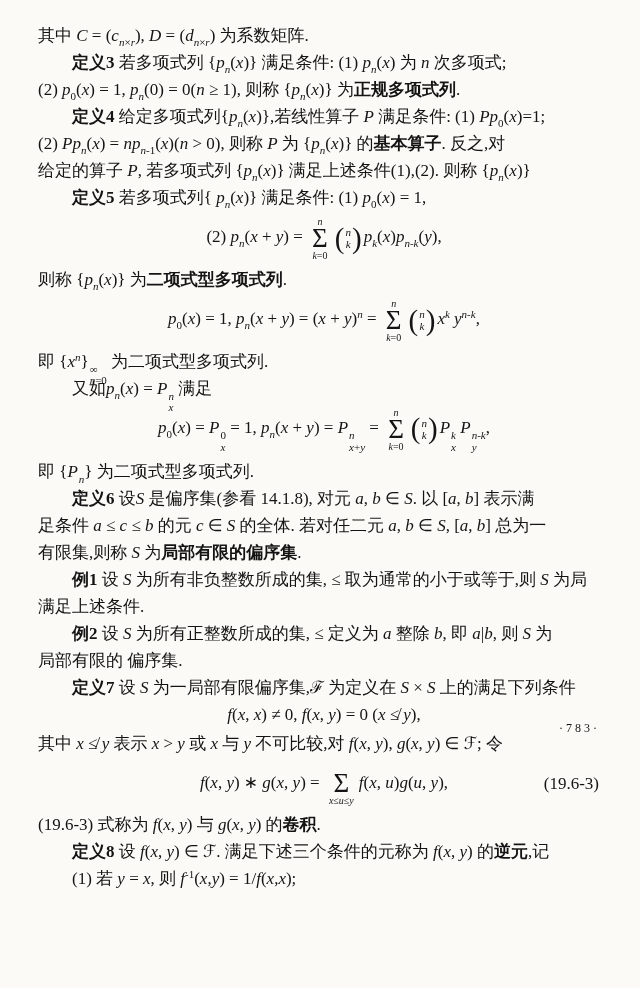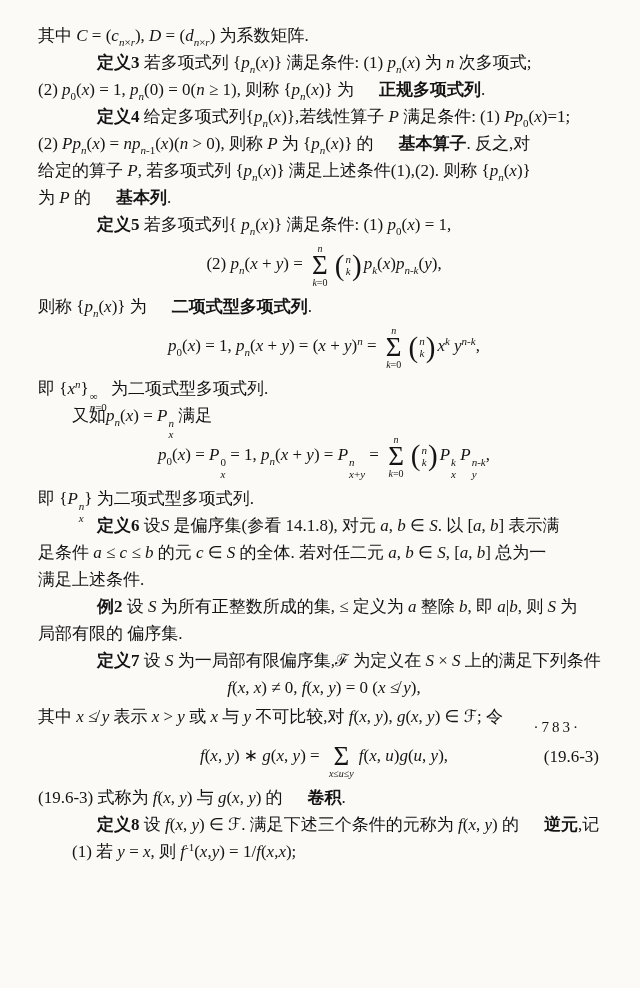--- a/index.html
+++ b/index.html
@@ -2,52 +2,51 @@
 <html><head>
 <meta charset="utf-8">
 <style>
   html,body { margin:0; padding:0; width:640px; height:988px; overflow:hidden;
               background:#fbfaf7; font-family:"Liberation Serif", serif; color:#141414; }
   .page { width:640px; height:752px; position:relative; }
   .content { padding:22px 30px 0 38px; font-size:17px; }
   .line-p { height:27px; line-height:27px; white-space:nowrap; }
   .ind { padding-left:34px; }
   .line-d { text-align:center; position:relative; padding:5px 0; line-height:1.1; }
-  .bold { font-weight:bold;margin-left:25px; }
+  .bold { font-weight:bold; }
   .math { font-family:"Liberation Serif", serif; }
   .mi { font-style:italic; }
   .msub { font-size:11px; vertical-align:-5px; line-height:1; }
   .msup { font-size:11px; vertical-align:6px; line-height:1; }
   .mss { display:inline-flex; flex-direction:column; align-items:flex-start;
          font-size:11px; line-height:1.05; vertical-align:-6px; margin-left:1px; }
   .msum { display:inline-flex; flex-direction:column; align-items:center;
           vertical-align:middle; margin:0 5px; line-height:1; }
   .msum .lim { font-size:10px; line-height:1.1; min-height:10px; }
   .msum .sig { font-size:27px; line-height:0.85; }
   .mbinom { display:inline-flex; align-items:center; vertical-align:middle; margin:0 2px; }
   .mbinom .bp { font-size:29px; line-height:0.75; font-weight:400; }
   .mbinom .col { display:inline-flex; flex-direction:column; align-items:center;
                  font-size:11px; line-height:1.15; padding:0 1px; }
   .eqtag { position:absolute; right:11px; top:50%; transform:translateY(-50%);
            font-size:17px; }
-  .footer { position:absolute; right:59px; bottom:16px; font-size:15px;
+  .footer { position:absolute; right:40px; bottom:16px; font-size:12px;
             letter-spacing:3px; }
 </style>
 </head>
 <body>
 
 <div class="page">
   <div class="content">
       <div class="line-p"><span>其中 </span><span class="math"><span class="mi">C</span><span> </span><span>=</span><span> </span><span>(</span><span class="mi">c</span><span class="msub"><span class="mi">n</span><span>×</span><span class="mi">r</span></span><span>)</span><span>,</span><span> </span><span class="mi">D</span><span> </span><span>=</span><span> </span><span>(</span><span class="mi">d</span><span class="msub"><span class="mi">n</span><span>×</span><span class="mi">r</span></span><span>)</span></span><span> 为系数矩阵.</span></div>
       <div class="line-p ind"><span class="bold">定义3</span><span>  若多项式列 {</span><span class="math"><span class="mi">p</span><span class="msub"><span class="mi">n</span></span><span>(</span><span class="mi">x</span><span>)</span></span><span>} 满足条件: (1) </span><span class="math"><span class="mi">p</span><span class="msub"><span class="mi">n</span></span><span>(</span><span class="mi">x</span><span>)</span></span><span> 为 </span><span class="math"><span class="mi">n</span></span><span> 次多项式;</span></div>
       <div class="line-p"><span>(2) </span><span class="math"><span class="mi">p</span><span class="msub"><span>0</span></span><span>(</span><span class="mi">x</span><span>)</span><span> </span><span>=</span><span> </span><span>1</span><span>,</span><span> </span><span class="mi">p</span><span class="msub"><span class="mi">n</span></span><span>(</span><span>0</span><span>)</span><span> </span><span>=</span><span> </span><span>0</span><span>(</span><span class="mi">n</span><span> </span><span>≥</span><span> </span><span>1</span><span>)</span></span><span>, 则称 {</span><span class="math"><span class="mi">p</span><span class="msub"><span class="mi">n</span></span><span>(</span><span class="mi">x</span><span>)</span></span><span>} 为</span><span class="bold">正规多项式列</span><span>.</span></div>
       <div class="line-p ind"><span class="bold">定义4</span><span>  给定多项式列{</span><span class="math"><span class="mi">p</span><span class="msub"><span class="mi">n</span></span><span>(</span><span class="mi">x</span><span>)</span></span><span>},若线性算子 </span><span class="math"><span class="mi">P</span></span><span> 满足条件: (1) </span><span class="math"><span class="mi">P</span><span class="mi">p</span><span class="msub"><span>0</span></span><span>(</span><span class="mi">x</span><span>)</span><span>=</span><span>1</span></span><span>;</span></div>
       <div class="line-p"><span>(2) </span><span class="math"><span class="mi">P</span><span class="mi">p</span><span class="msub"><span class="mi">n</span></span><span>(</span><span class="mi">x</span><span>)</span><span> </span><span>=</span><span> </span><span class="mi">n</span><span class="mi">p</span><span class="msub"><span class="mi">n</span><span>-</span><span>1</span></span><span>(</span><span class="mi">x</span><span>)</span><span>(</span><span class="mi">n</span><span> </span><span>&gt;</span><span> </span><span>0</span><span>)</span></span><span>, 则称 </span><span class="math"><span class="mi">P</span></span><span> 为 {</span><span class="math"><span class="mi">p</span><span class="msub"><span class="mi">n</span></span><span>(</span><span class="mi">x</span><span>)</span></span><span>} 的</span><span class="bold">基本算子</span><span>. 反之,对</span></div>
       <div class="line-p"><span>给定的算子 </span><span class="math"><span class="mi">P</span></span><span>, 若多项式列 {</span><span class="math"><span class="mi">p</span><span class="msub"><span class="mi">n</span></span><span>(</span><span class="mi">x</span><span>)</span></span><span>} 满足上述条件(1),(2). 则称 {</span><span class="math"><span class="mi">p</span><span class="msub"><span class="mi">n</span></span><span>(</span><span class="mi">x</span><span>)</span></span><span>}</span></div>
-      <div class="line-p"><span>为 </span><span class="math"><span class="mi">P</span></span><span> 的</span><span class="bold">基本列</span><span>.</span></div>
       <div class="line-p ind"><span class="bold">定义5</span><span>  若多项式列{ </span><span class="math"><span class="mi">p</span><span class="msub"><span class="mi">n</span></span><span>(</span><span class="mi">x</span><span>)</span></span><span>} 满足条件: (1) </span><span class="math"><span class="mi">p</span><span class="msub"><span>0</span></span><span>(</span><span class="mi">x</span><span>)</span><span> </span><span>=</span><span> </span><span>1</span></span><span>,</span></div>
       <div class="line-d"><span>(2) </span><span class="math"><span class="mi">p</span><span class="msub"><span class="mi">n</span></span><span>(</span><span class="mi">x</span><span> </span><span>+</span><span> </span><span class="mi">y</span><span>)</span><span> </span><span>=</span><span> </span><span class="msum">
             <span class="lim"><span class="mi">n</span></span>
             <span class="sig">Σ</span>
             <span class="lim"><span class="mi">k</span><span>=</span><span>0</span></span>
           </span><span class="mbinom">
             <span class="bp">(</span>
             <span class="col">
               <span><span class="mi">n</span></span>
               <span><span class="mi">k</span></span>
@@ -98,20 +97,22 @@
           </span><span> </span><span class="mi">P</span><span class="mss">
             <span><span class="mi">n</span><span>-</span><span class="mi">k</span></span>
             <span><span class="mi">y</span></span>
           </span></span><span>,</span></div>
       <div class="line-p"><span>即 {</span><span class="math"><span class="mi">P</span><span class="mss">
             <span><span class="mi">n</span></span>
             <span><span class="mi">x</span></span>
           </span></span><span>} 为二项式型多项式列.</span></div>
       <div class="line-p ind"><span class="bold">定义6</span><span>  设</span><span class="math"><span class="mi">S</span></span><span> 是偏序集(参看 14.1.8), 对元 </span><span class="math"><span class="mi">a</span><span>,</span><span> </span><span class="mi">b</span><span> </span><span>∈</span><span> </span><span class="mi">S</span></span><span>. 以 </span><span class="math"><span>[</span><span class="mi">a</span><span>,</span><span> </span><span class="mi">b</span><span>]</span></span><span> 表示满</span></div>
       <div class="line-p"><span>足条件 </span><span class="math"><span class="mi">a</span><span> </span><span>≤</span><span> </span><span class="mi">c</span><span> </span><span>≤</span><span> </span><span class="mi">b</span></span><span> 的元 </span><span class="math"><span class="mi">c</span><span> </span><span>∈</span><span> </span><span class="mi">S</span></span><span> 的全体.  若对任二元 </span><span class="math"><span class="mi">a</span><span>,</span><span> </span><span class="mi">b</span><span> </span><span>∈</span><span> </span><span class="mi">S</span><span>,</span><span> </span><span>[</span><span class="mi">a</span><span>,</span><span> </span><span class="mi">b</span><span>]</span></span><span> 总为一</span></div>
+      <div class="line-p"><span>有限集,则称 </span><span class="math"><span class="mi">S</span></span><span> 为</span><span class="bold">局部有限的偏序集</span><span>.</span></div>
+      <div class="line-p ind"><span class="bold">例1</span><span>  设 </span><span class="math"><span class="mi">S</span></span><span> 为所有非负整数所成的集, ≤ 取为通常的小于或等于,则 </span><span class="math"><span class="mi">S</span></span><span> 为局</span></div>
       <div class="line-p"><span>满足上述条件.</span></div>
       <div class="line-p ind"><span class="bold">例2</span><span>  设 </span><span class="math"><span class="mi">S</span></span><span> 为所有正整数所成的集, ≤ 定义为 </span><span class="math"><span class="mi">a</span></span><span> 整除 </span><span class="math"><span class="mi">b</span></span><span>, 即 </span><span class="math"><span class="mi">a</span><span>|</span><span class="mi">b</span></span><span>, 则 </span><span class="math"><span class="mi">S</span></span><span> 为</span></div>
       <div class="line-p"><span>局部有限的 偏序集.</span></div>
       <div class="line-p ind"><span class="bold">定义7</span><span>  设 </span><span class="math"><span class="mi">S</span></span><span> 为一局部有限偏序集,</span><span class="math"><span>ℱ</span></span><span> 为定义在 </span><span class="math"><span class="mi">S</span><span> </span><span>×</span><span> </span><span class="mi">S</span></span><span> 上的满足下列条件</span></div>
       <div class="line-d"><span class="math"><span class="mi">f</span><span>(</span><span class="mi">x</span><span>,</span><span> </span><span class="mi">x</span><span>)</span><span> </span><span>≠</span><span> </span><span>0</span><span>,</span><span> </span><span class="mi">f</span><span>(</span><span class="mi">x</span><span>,</span><span> </span><span class="mi">y</span><span>)</span><span> </span><span>=</span><span> </span><span>0</span><span> </span><span>(</span><span class="mi">x</span><span> </span><span>≰</span><span> </span><span class="mi">y</span><span>)</span></span><span>,</span></div>
       <div class="line-p"><span>其中 </span><span class="math"><span class="mi">x</span><span> </span><span>≰</span><span> </span><span class="mi">y</span></span><span> 表示 </span><span class="math"><span class="mi">x</span><span> </span><span>&gt;</span><span> </span><span class="mi">y</span></span><span> 或 </span><span class="math"><span class="mi">x</span></span><span> 与 </span><span class="math"><span class="mi">y</span></span><span> 不可比较,对 </span><span class="math"><span class="mi">f</span><span>(</span><span class="mi">x</span><span>,</span><span> </span><span class="mi">y</span><span>)</span><span>,</span><span> </span><span class="mi">g</span><span>(</span><span class="mi">x</span><span>,</span><span> </span><span class="mi">y</span><span>)</span><span> </span><span>∈</span><span> </span><span>ℱ</span></span><span>; 令</span></div>
       <div class="line-d"><span class="math"><span class="mi">f</span><span>(</span><span class="mi">x</span><span>,</span><span> </span><span class="mi">y</span><span>)</span><span> </span><span>∗</span><span> </span><span class="mi">g</span><span>(</span><span class="mi">x</span><span>,</span><span> </span><span class="mi">y</span><span>)</span><span> </span><span>=</span><span> </span><span class="msum">
             <span class="lim"></span>
             <span class="sig">Σ</span>
             <span class="lim"><span class="mi">x</span><span>≤</span><span class="mi">u</span><span>≤</span><span class="mi">y</span></span>

